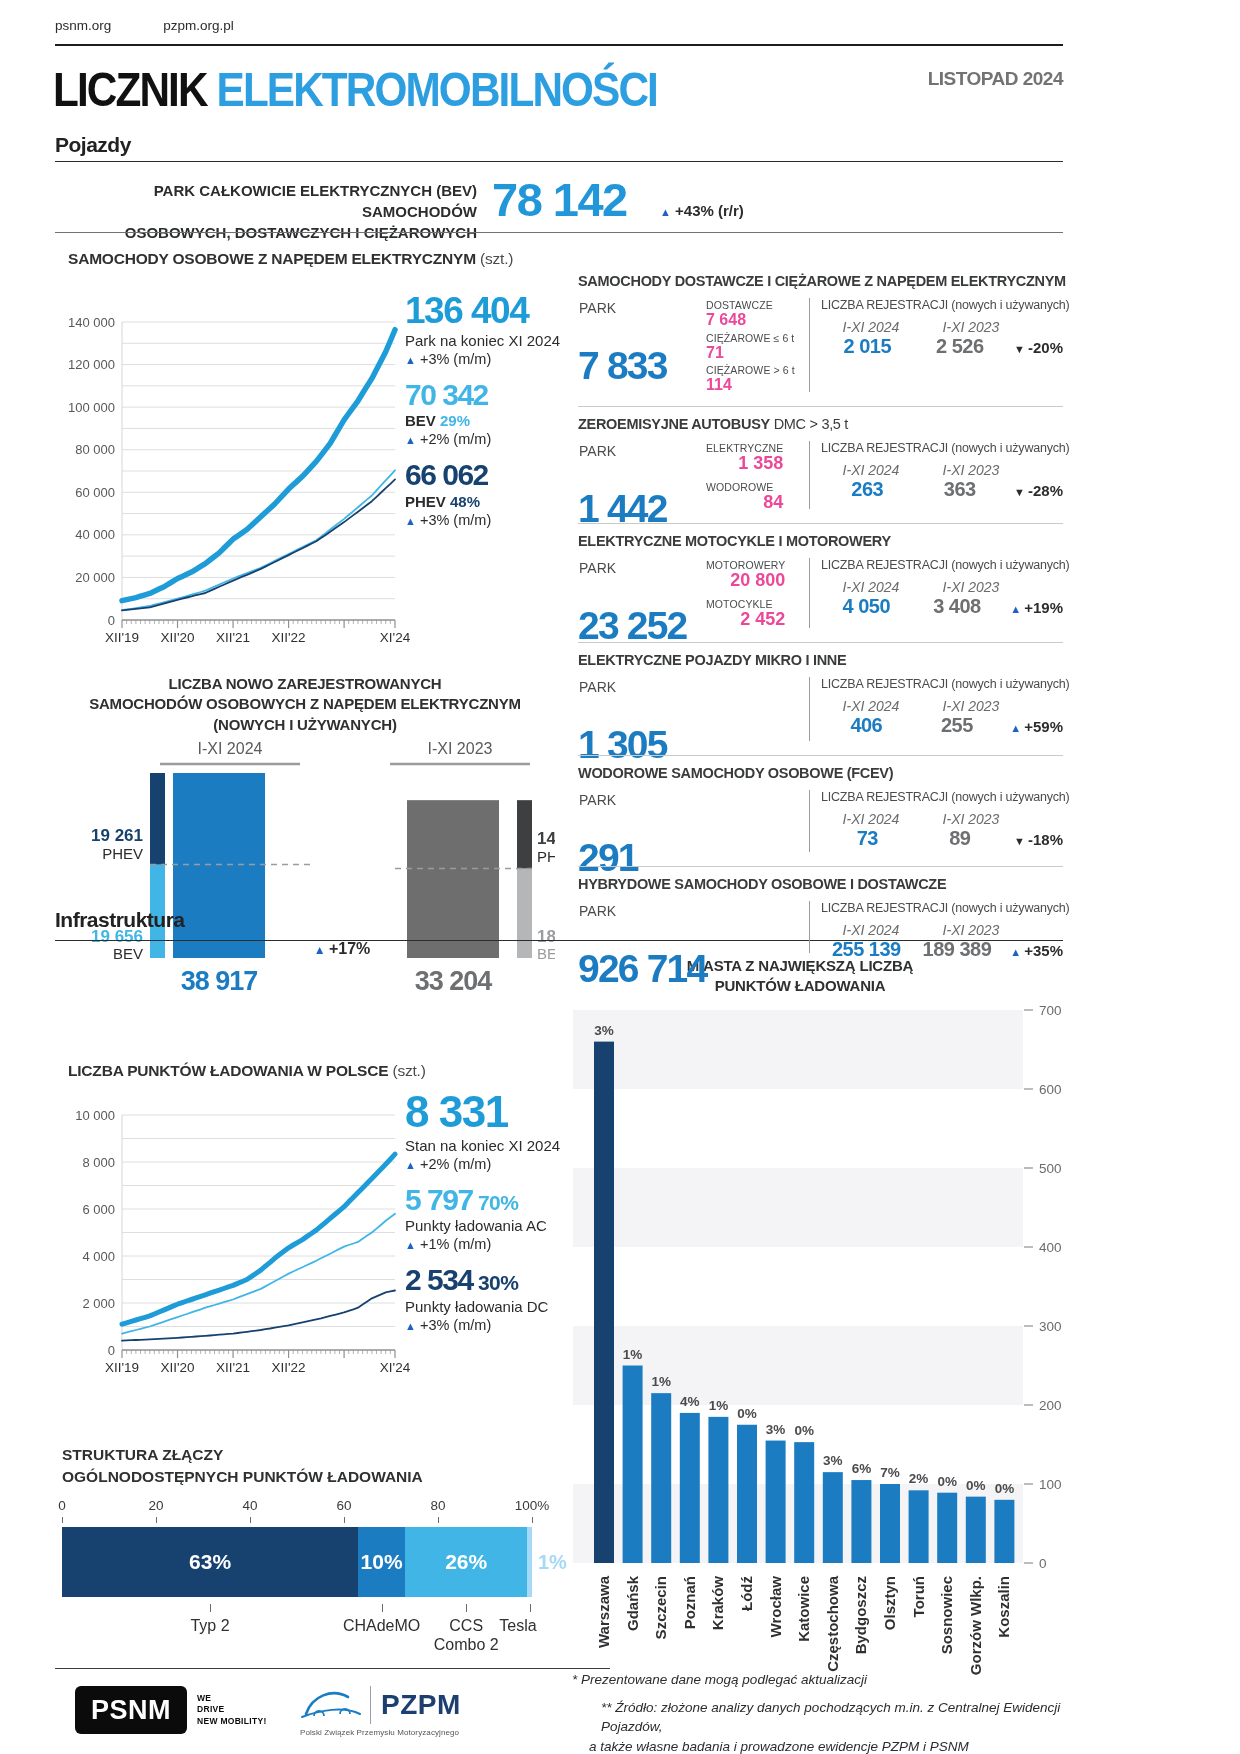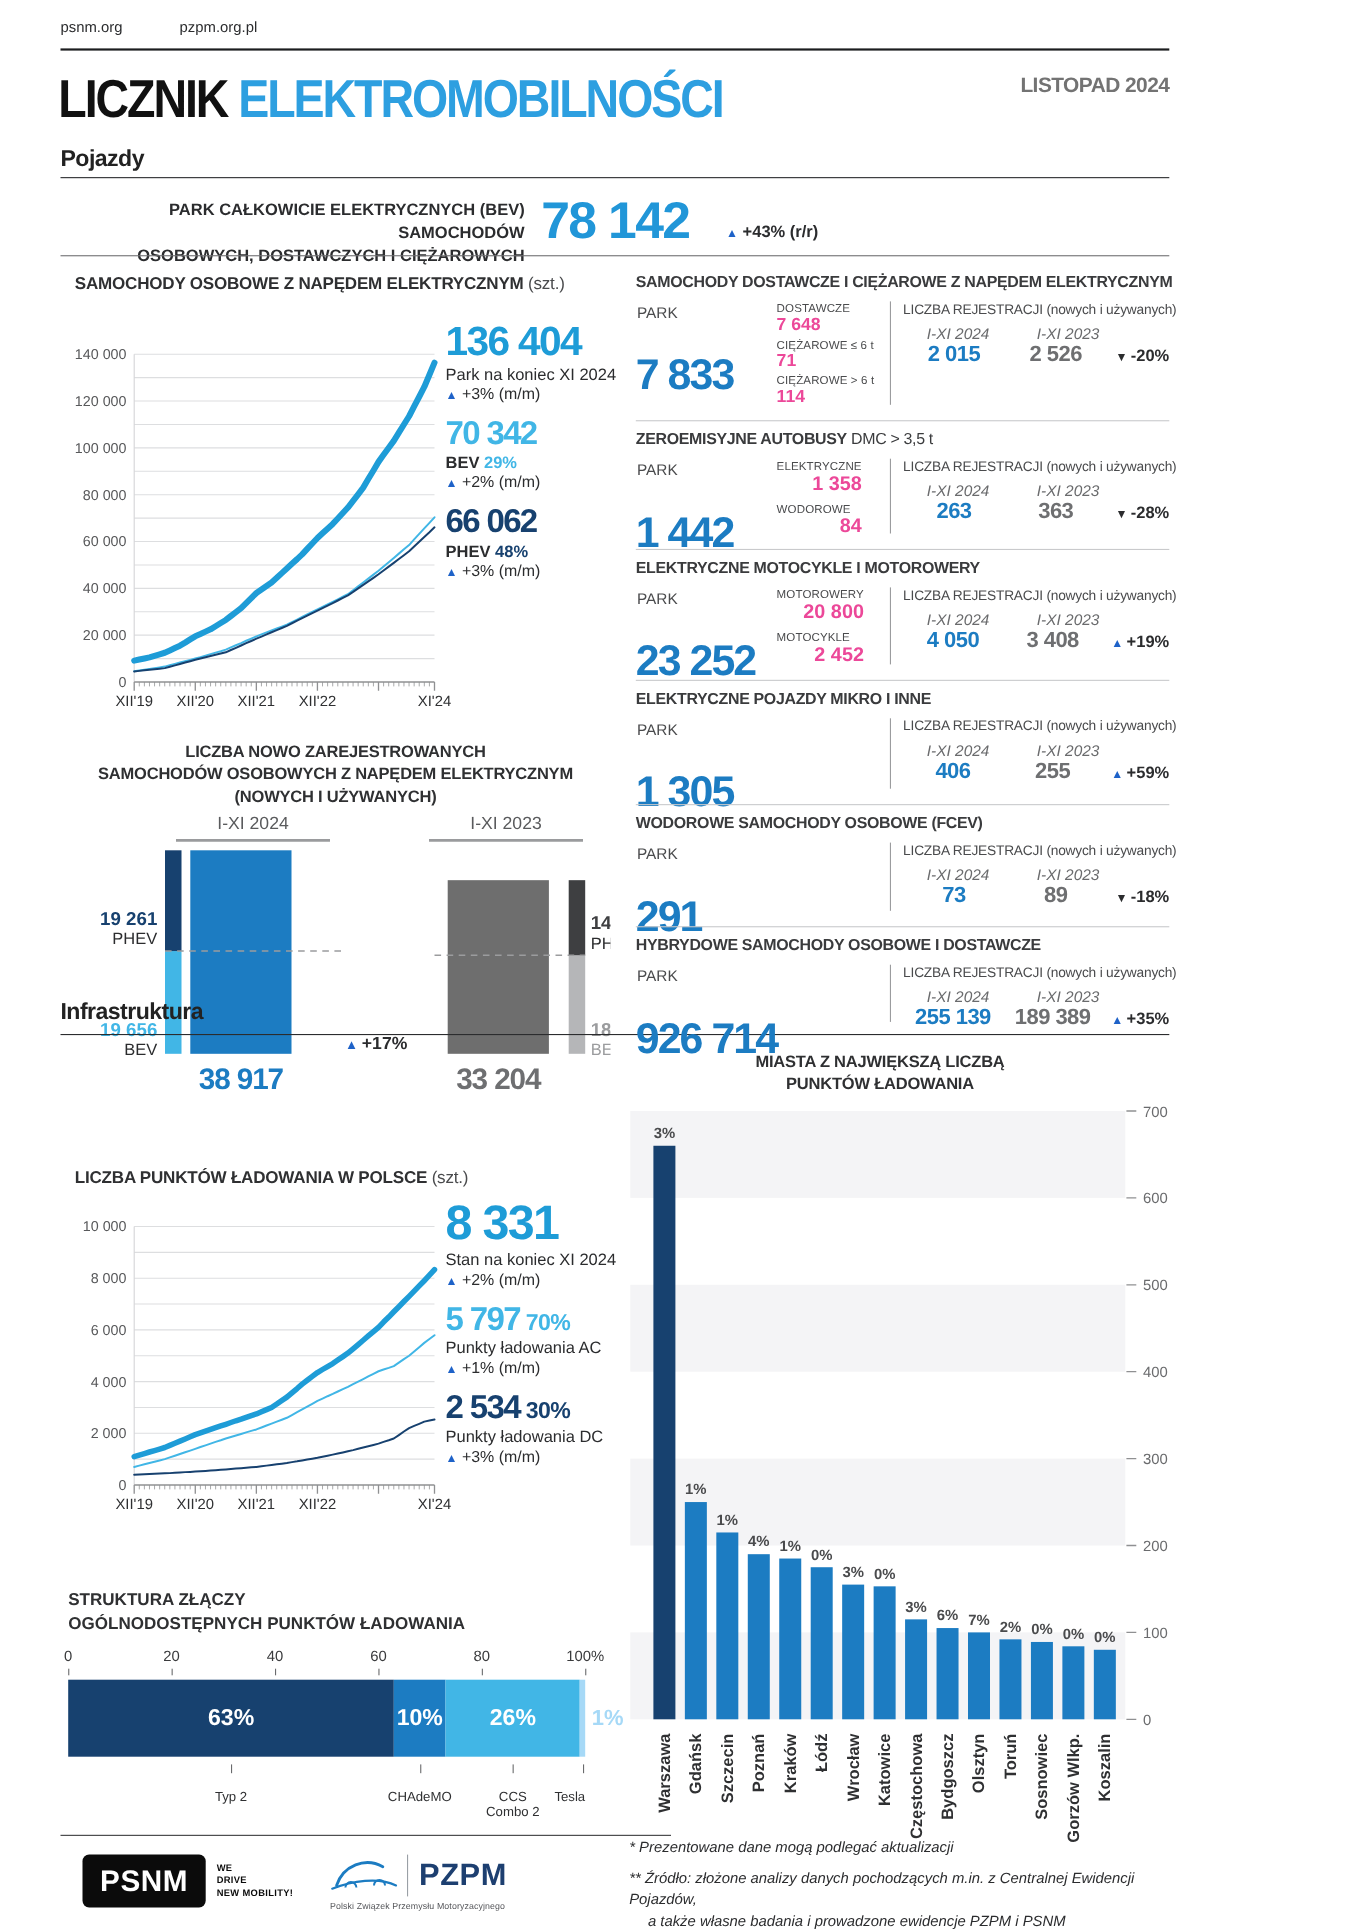--- a/index.html
+++ b/index.html
@@ -32,21 +32,21 @@
   .stat-value{font-weight:700;letter-spacing:-1.5px;line-height:1.02;white-space:nowrap;}
   .sz-xl{font-size:44px;} .sz-l{font-size:37px;} .sz-m{font-size:30px;}
   .inline-pct{font-size:21px;letter-spacing:-0.5px;}
   .stat-label{font-size:15px;color:#2b2c2e;margin-top:2px;white-space:nowrap;}
   .stat-label.b{font-weight:700;}
   .stat-delta{font-size:14.5px;color:#2b2c2e;margin-top:2px;margin-bottom:13px;white-space:nowrap;}
   .ax-lbl{font-size:13px;fill:#58595b;}
   .ax-lbl-x{font-size:13.5px;fill:#2f3032;}
 
   
-  #sections-host{position:absolute;left:578px;top:240px;width:485px;}
+  #sections-host{position:absolute;left:578px;top:264px;width:485px;}
   .sec{position:relative;}
   .sec + .sec{border-top:1px solid #c9cacc;}
   .sec-title{position:absolute;left:0;top:9px;font-size:14.5px;font-weight:700;color:#3a3b3d;letter-spacing:-0.3px;white-space:nowrap;}
   .sec-title .light{font-weight:400;}
   .park-label{position:absolute;left:1px;top:36px;font-size:14px;color:#4a4b4d;}
   .park-value{position:absolute;left:0;top:47px;font-size:39px;font-weight:700;color:#1C7CC2;letter-spacing:-1.8px;white-space:nowrap;margin-top:33px;}
   .subs{position:absolute;left:128px;top:35px;}
   .sub-label{font-size:10.5px;color:#4a4b4d;letter-spacing:0.1px;white-space:nowrap;}
   .sub-value{font-weight:700;color:#ec4899;line-height:1.1;margin-bottom:3px;white-space:nowrap;}
   .subs.three .sub-value{font-size:16px;}
@@ -61,32 +61,32 @@
   .rv.v1{color:#1C7CC2;} .rv.v2{color:#6E6F71;}
   .sec-delta{margin-left:8px;font-size:15px;font-weight:700;color:#2b2c2e;white-space:nowrap;}
 
   
   .sx-num{position:absolute;top:0;font-size:13.5px;color:#3a3b3d;transform:translateX(-50%);}
   .sx-tick{position:absolute;top:19px;width:1px;height:6px;background:#6a6b6d;}
   .sx-bar{position:absolute;left:0;top:29px;height:70px;width:470px;display:flex;}
   .sx-seg{height:100%;display:flex;align-items:center;justify-content:center;color:#fff;font-size:21px;font-weight:700;}
   .sx-out-label{position:absolute;left:476px;top:29px;height:70px;line-height:70px;font-size:20px;font-weight:700;color:#A6D9F7;}
   .sx-btick{position:absolute;top:106px;width:1px;height:8px;background:#6a6b6d;}
-  .sx-blabel{position:absolute;top:128px;font-size:12px;color:#2f3032;transform:translateX(-50%);text-align:center;line-height:1.2;white-space:nowrap;}
+  .sx-blabel{position:absolute;top:118px;font-size:16px;color:#2f3032;transform:translateX(-50%);text-align:center;line-height:1.2;white-space:nowrap;}
 
   
   .psnm-box{width:112px;height:48px;background:#0b0b0b;border-radius:6px;color:#fff;font-size:27px;font-weight:700;
             display:flex;align-items:center;justify-content:center;letter-spacing:0.5px;}
   .taglines{font-size:8.5px;font-weight:700;line-height:1.3;color:#0b0b0b;letter-spacing:0.3px;}
   .pzpm-wrap{display:flex;align-items:center;}
   .pzpm-name{font-size:28px;font-weight:700;color:#1d3f70;letter-spacing:0.5px;}
   .pzpm-sub{font-size:8px;color:#55565a;margin-top:2px;letter-spacing:0.1px;}
   .pzpm-div{width:1px;height:38px;background:#9aa0a6;margin:0 10px 0 8px;}
   .footnotes{font-size:13.5px;font-style:italic;color:#2b2c2e;line-height:1.45;}
-  .footnotes .fn2{margin-top:8px;}
+  .footnotes .fn2{margin-top:8px;margin-left:29px;}
   .footnotes .fn3{padding-left:17px;}
 </style>
 </head>
 <body>
 
 <div class="page">
 
   <div class="abs" style="left:55px;top:16px;">
     <a href="#" class="toplink">psnm.org</a><a href="#" class="toplink">pzpm.org.pl</a>
   </div>

